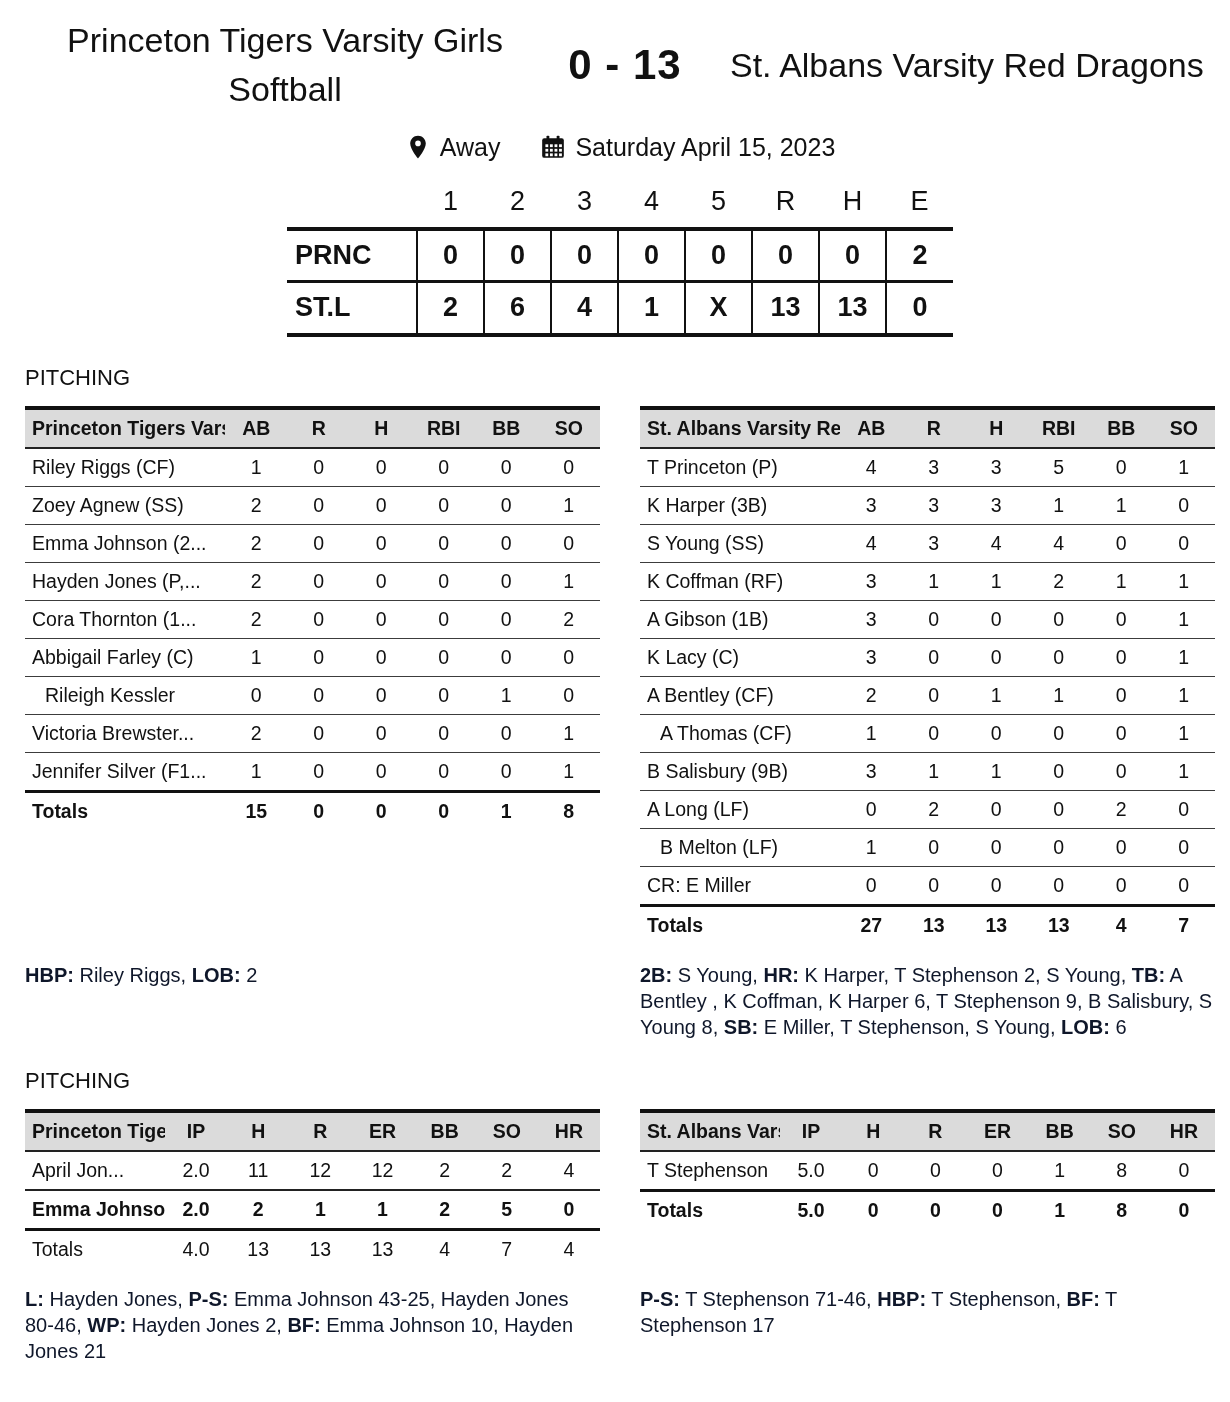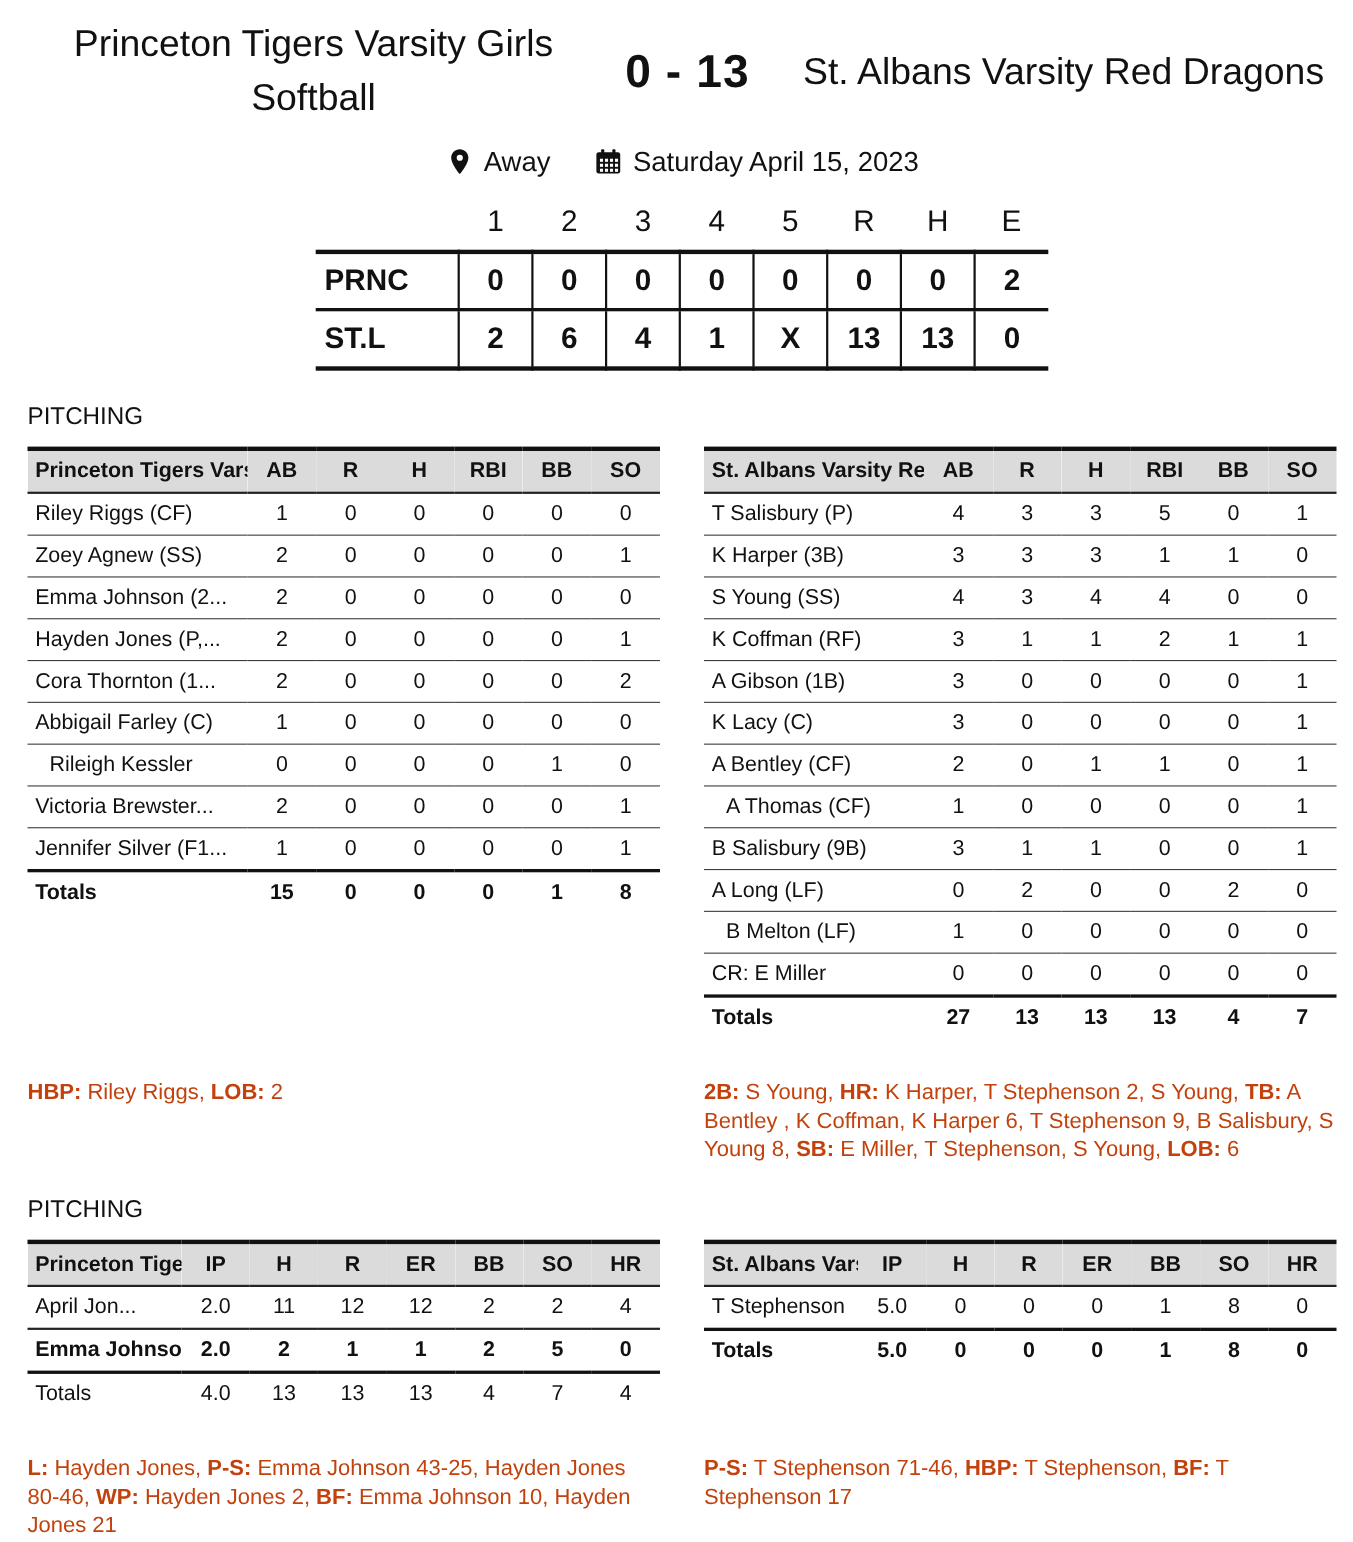--- a/index.html
+++ b/index.html
@@ -51,21 +51,21 @@
   .stats .name-col { text-align:left; padding-left:7px; }
   .stats td.name-col.indent { padding-left:20px; }
   .stats thead tr { background:#dbdbdb; border-top:4px solid #111; border-bottom:2.5px solid #222; }
   .stats thead th { font-weight:700; }
   .stats.batting tbody tr { border-bottom:1.5px solid #3c3c3c; }
   .stats.pitching tbody tr { border-bottom:2.5px solid #222; }
   .stats tbody tr.totals { border-top:3.5px solid #111; border-bottom:none; }
   .stats tr.bold td { font-weight:700; }
 
   
-  .notes { font-size:20px; line-height:26px; margin-top:36px; color:#c2410c; }
+  .notes { font-size:20px; line-height:26px; margin-top:18px; color:#0f172a; }
   .notes b { font-weight:700; }
 </style>
 </head>
 <body>
 
 <div class="page">
 
   <header class="scoreboard">
     <div class="team-title home">Princeton Tigers Varsity Girls Softball</div>
     <div class="score">0 - 13</div>
@@ -290,21 +290,21 @@
                 <th>AB</th>
                 <th>R</th>
                 <th>H</th>
                 <th>RBI</th>
                 <th>BB</th>
                 <th>SO</th>
               </tr>
             </thead>
             <tbody>
               <tr>
-                <td class="name-col">T Salisbury (P)</td>
+                <td class="name-col">T Princeton (P)</td>
                 <td>4</td>
                 <td>3</td>
                 <td>3</td>
                 <td>5</td>
                 <td>0</td>
                 <td>1</td>
               </tr>
               <tr>
                 <td class="name-col">K Harper (3B)</td>
                 <td>3</td>

